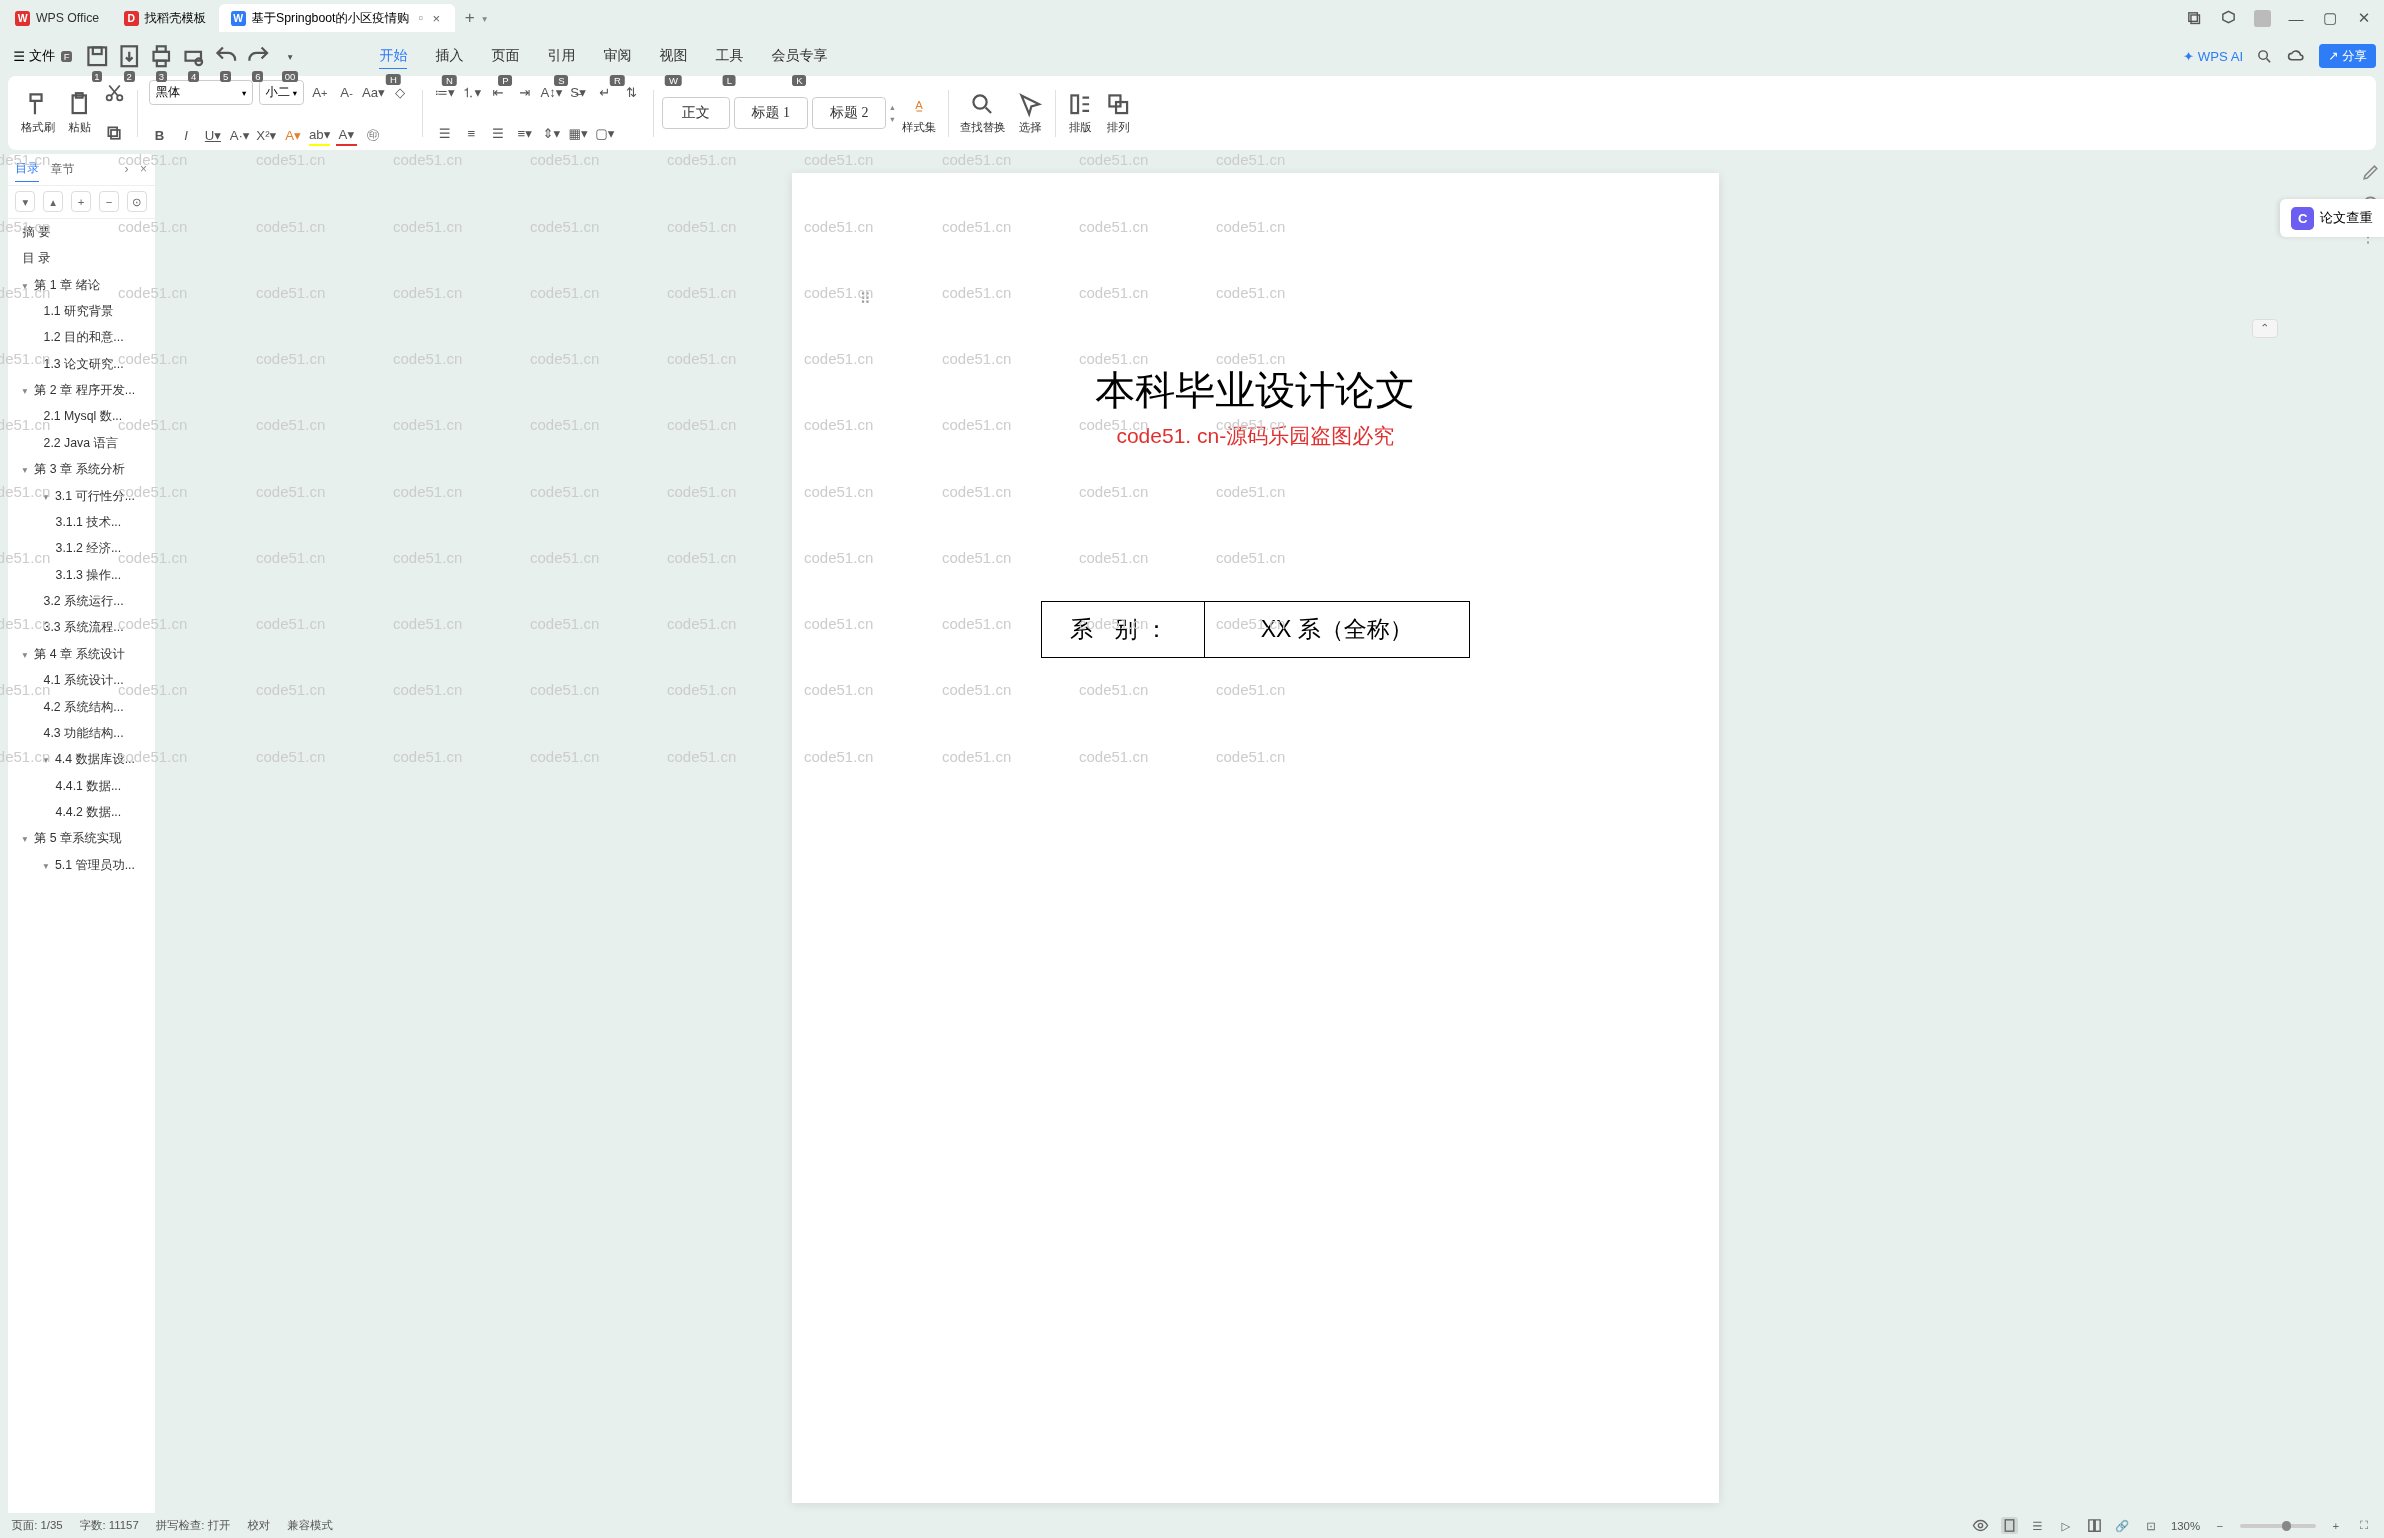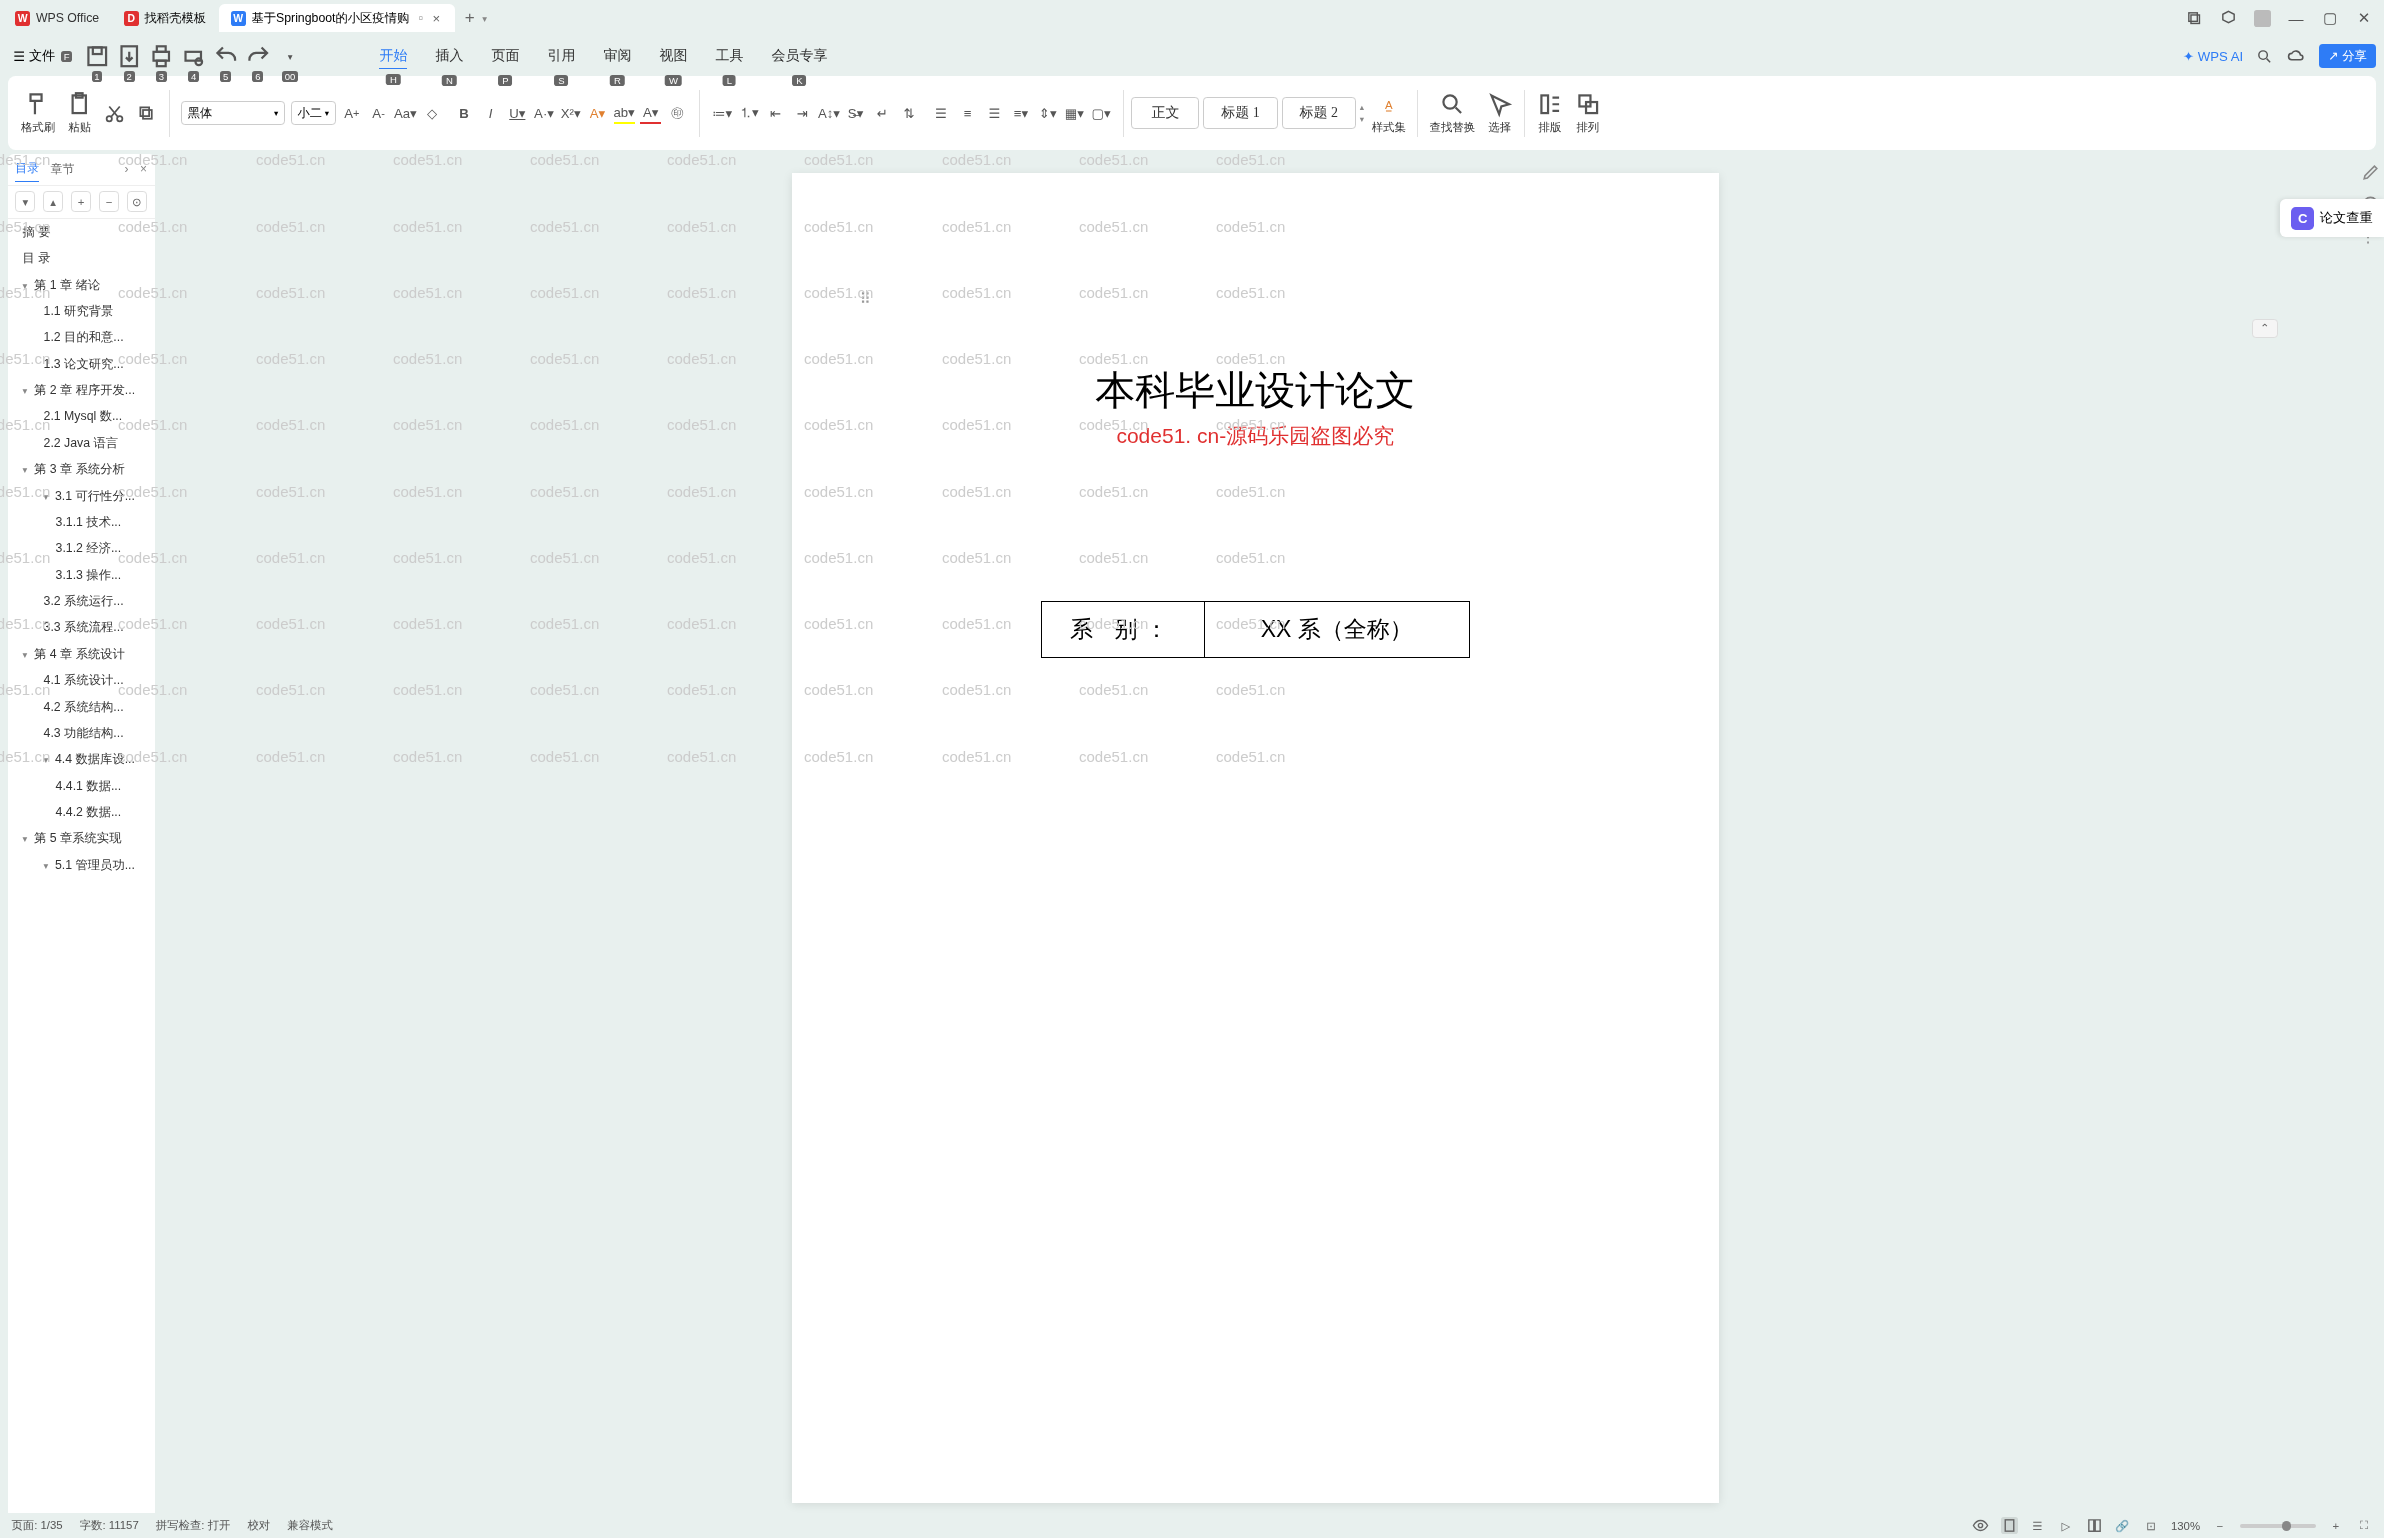--- a/index.html
+++ b/index.html
@@ -20,21 +20,21 @@
 .menus{display:flex;margin-left:76px;gap:28px}
 .menu-item{font-size:14px;color:#333;position:relative;padding:3.8px 0}
 .menu-item.active{color:#2e7cf6;border-bottom:1.9px solid #2e7cf6}
 .menu-key{position:absolute;bottom:-17px;left:50%;transform:translateX(-50%);font-size:9.5px;background:#666;color:#fff;padding:0 3.8px;border-radius:2.8px}
 .menu-right{margin-left:auto;display:flex;align-items:center;gap:13.2px}
 .wps-ai{color:#2e7cf6;font-size:13.2px;font-weight:500}
 .share-btn{background:#2e7cf6;color:#fff;padding:3.8px 9.5px;border-radius:3.8px;font-size:12.3px;display:flex;align-items:center;gap:3.8px}
 .ribbon{height:74px;background:#fff;margin:0 7.6px;border-radius:7.6px;display:flex;align-items:center;padding:0 9.5px;gap:3.8px}
 .rb-big{display:flex;flex-direction:column;align-items:center;font-size:11.4px;color:#333;gap:1.9px;padding:0 3.8px}
 .rb-big-icon{width:26.5px;height:26.5px;display:flex;align-items:center;justify-content:center;color:#555}
-.rb-col{display:flex;gap:11px;padding:0 3.8px}
+.rb-col{display:flex;flex-direction:column;gap:20px;padding:0 3.8px}
 .rb-row{display:flex;gap:5.7px;align-items:center}
 .rb-sm{width:21px;height:21px;display:flex;align-items:center;justify-content:center;color:#555;font-size:13.2px}
 .rb-sep{width:0.9px;height:47px;background:#e0e0e0;margin:0 3.8px}
 .font-sel{width:104px;height:24.6px;border:0.9px solid #ccc;border-radius:3.8px;padding:0 5.7px;font-size:12.3px;display:flex;align-items:center;justify-content:space-between}
 .size-sel{width:45px;height:24.6px;border:0.9px solid #ccc;border-radius:3.8px;padding:0 5.7px;font-size:12.3px;display:flex;align-items:center;justify-content:space-between}
 .style-box{border:0.9px solid #ccc;border-radius:3.8px;padding:5.7px 17px;font-size:14px;color:#333;min-width:68px;text-align:center}
 .style-row{display:flex;gap:3.8px;align-items:center}
 .workspace{display:flex;height:calc(100vh - 170px);margin-top:3.8px}
 .sidepanel{width:147px;background:#fff;margin-left:7.6px;border-radius:5.7px 5.7px 0 0;display:flex;flex-direction:column;overflow:hidden}
 .sp-tabs{display:flex;align-items:center;height:32px;border-bottom:0.9px solid #eee;padding:0 7.6px;gap:11.4px;font-size:12px}

